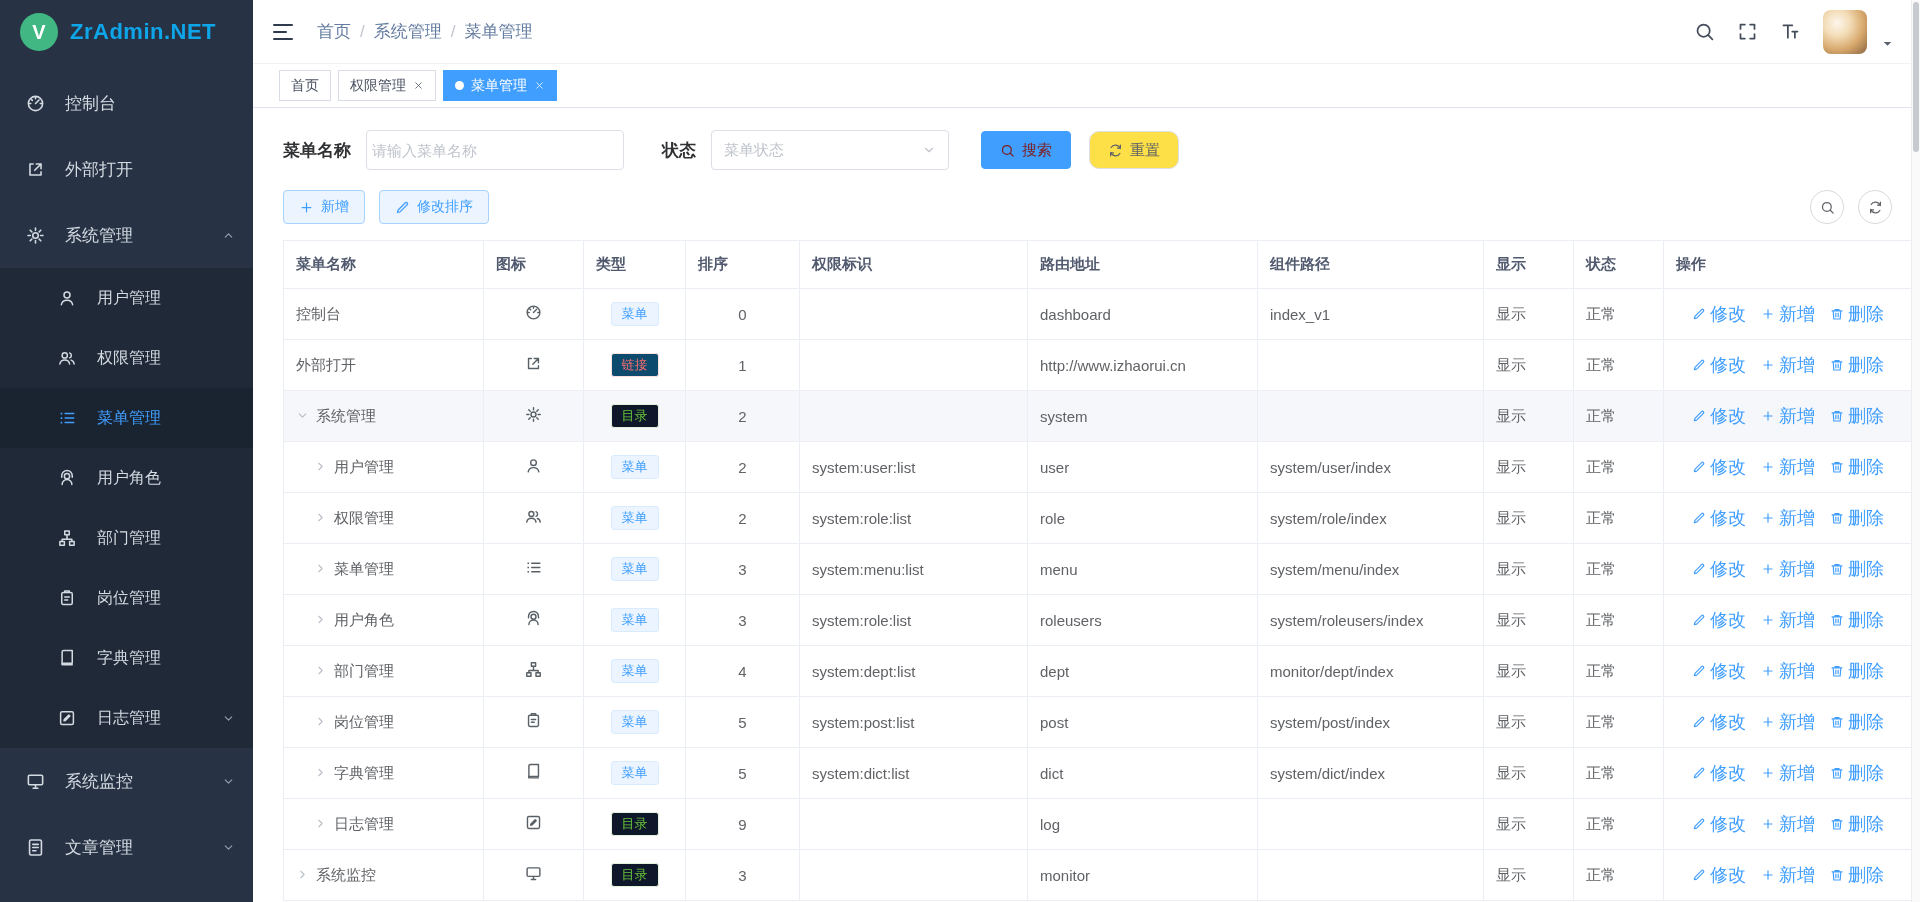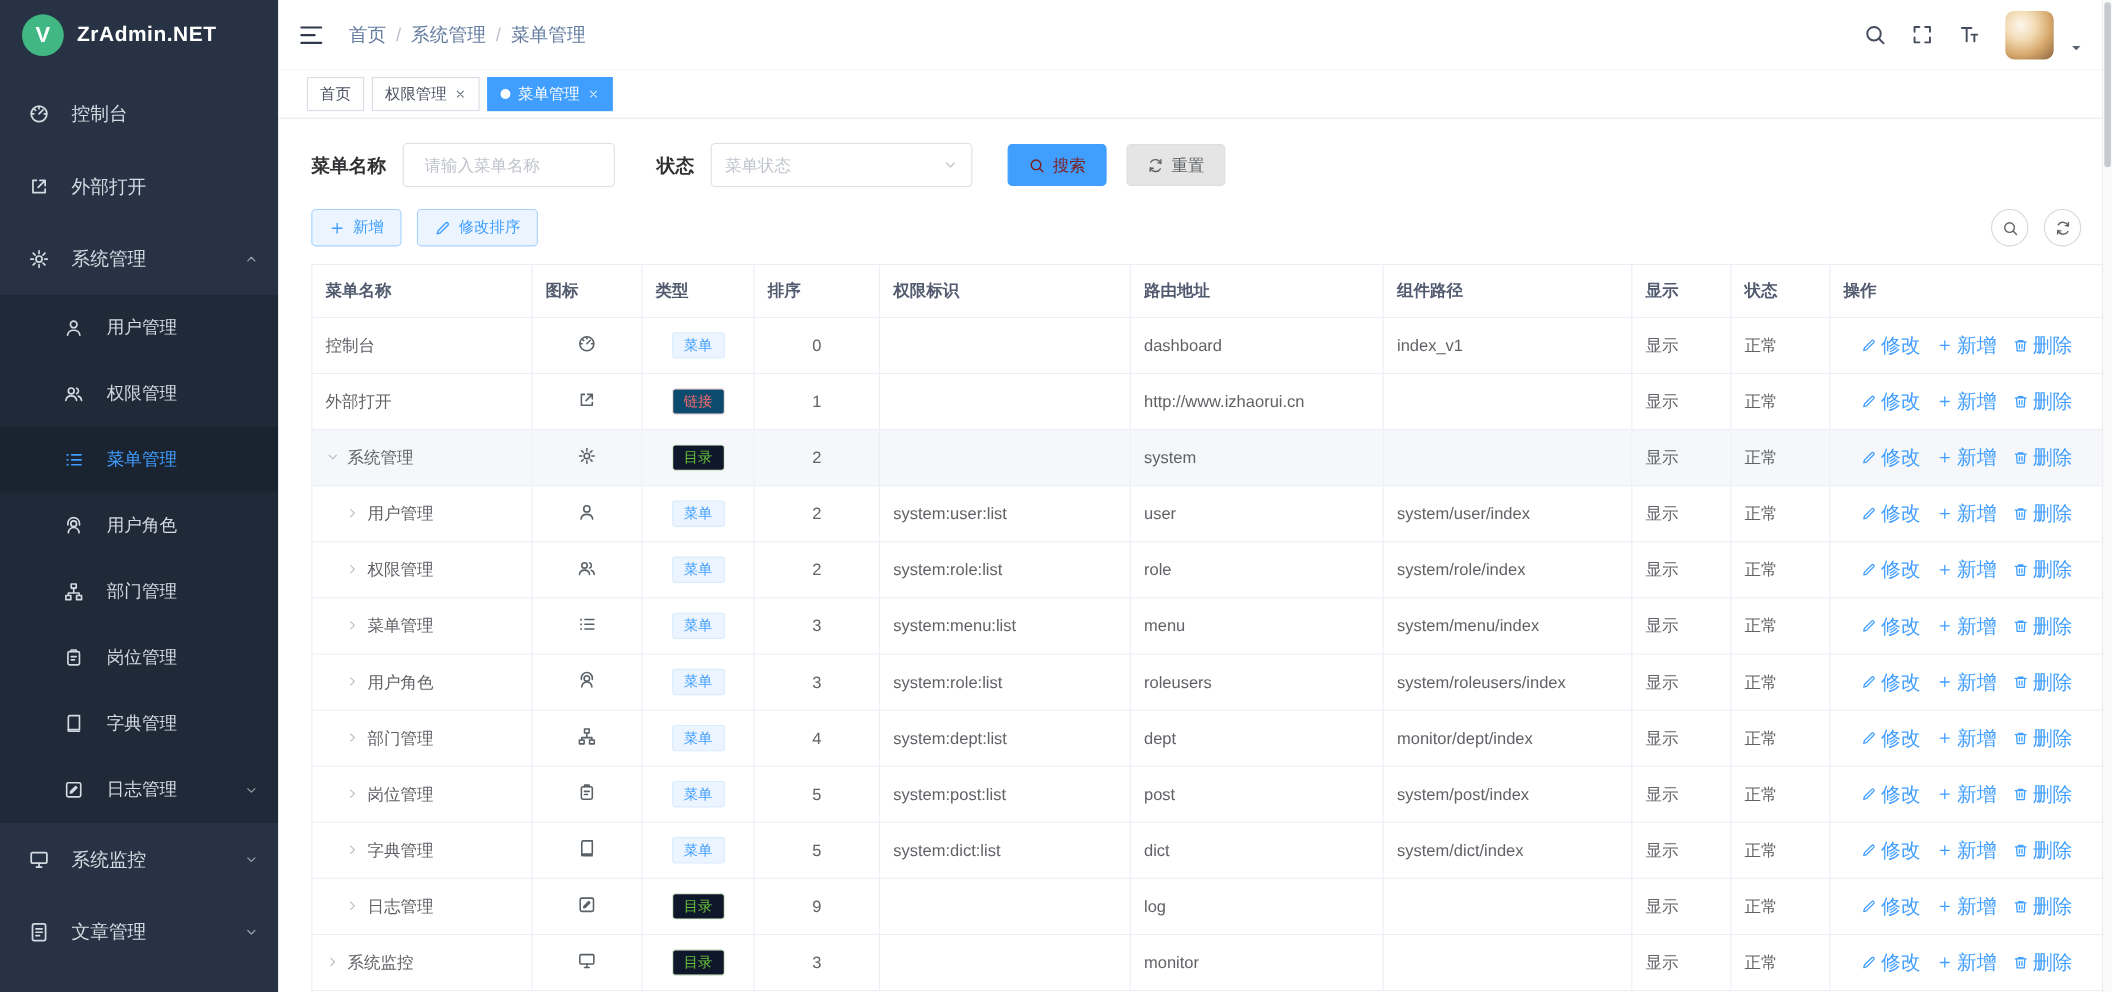--- a/index.html
+++ b/index.html
@@ -5,21 +5,21 @@
   * { box-sizing: border-box; margin: 0; padding: 0; }
   html,body { width:1920px; height:902px; overflow:hidden; }
   body { font-family:"Liberation Sans","DejaVu Sans",sans-serif; background:#fff; color:#303133; }
   .app { position:relative; width:1920px; height:902px; display:flex; background:#fff; }
 
   
   .sidebar { width:253px; height:100%; background:#273344; flex:0 0 253px; overflow:hidden; }
   .logo { height:64px; display:flex; align-items:center; padding-left:20px; gap:12px; }
   .logo-badge { width:38px; height:38px; border-radius:50%; background:#41b883; display:flex; align-items:center; justify-content:center; }
   .logo-letter { color:#fff; font-weight:bold; font-size:20px; }
-  .logo-text { color:#ffffff; font-weight:bold; font-size:19px; letter-spacing:.5px; }
+  .logo-text { color:#0ea5e9; font-weight:bold; font-size:22px; letter-spacing:.5px; }
   .menu { padding-top:6px; }
   .menu-item { height:66px; display:flex; align-items:center; padding:0 18px 0 26px; color:#d4dae2; font-size:17px; cursor:pointer; }
   .menu-item .mi-icon { width:26px; margin-right:13px; display:inline-flex; align-items:center; font-size:19px; }
   .menu-item.sub { height:60px; padding-left:58px; background:#1f2937; font-size:16px; }
   .menu-item.sub .mi-icon { font-size:18px; }
   .menu-item.active { color:#409eff; background:#1a2330; }
   .mi-arrow { margin-left:auto; font-size:13px; color:#97a1ad; display:inline-flex; }
   .mi-label { white-space:nowrap; }
 
   
@@ -41,29 +41,29 @@
   .tab-dot { width:9px; height:9px; border-radius:50%; background:#fff; display:inline-block; }
   .tab.active { background:#409eff; border-color:#409eff; color:#fff; }
   .tab-close { display:inline-flex; font-size:11px; opacity:.85; }
 
   .content { flex:1; padding:22px 10px 0 30px; background:#fff; min-width:0; }
 
   
   .filter-row { display:flex; align-items:center; }
   .f-label { font-weight:bold; font-size:17px; color:#303133; margin-right:15px; white-space:nowrap; }
   .f-label.status { margin-left:38px; }
-  .f-input { width:193px; height:40px; border:1px solid #dcdfe6; border-radius:4px; padding:0 19px; font-size:15px; color:#606266; outline:none; font-family:inherit; }
+  .f-input { width:258px; height:40px; border:1px solid #dcdfe6; border-radius:4px; padding:0 5px; font-size:15px; color:#606266; outline:none; font-family:inherit; }
   .f-input::placeholder { color:#c0c4cc; }
   .f-select { width:238px; height:40px; border:1px solid #dcdfe6; border-radius:4px; padding:0 12px; display:flex; align-items:center; justify-content:space-between; cursor:pointer; margin-right:32px; background:#fff; }
   .sel-ph { color:#c0c4cc; font-size:15px; }
   .sel-caret { color:#c0c4cc; font-size:14px; display:inline-flex; }
   .btn { display:inline-flex; align-items:center; gap:7px; height:38px; padding:0 18px; border-radius:4px; font-size:15px; cursor:pointer; border:1px solid transparent; font-family:inherit; background:#fff; }
   .btn .b-ic { display:inline-flex; font-size:15px; }
   .btn.primary { background:#409eff; border-color:#409eff; color:#7f1d1d; margin-right:18px; }
-  .btn.plainw { background:#e5e5e5; border-color:#dcdfe6; color:#606266; }
+  .btn.plainw { background:#fde047; border-color:#dcdfe6; color:#606266;border-radius:10px; }
   .btn.soft { background:#ecf5ff; border-color:#a6d2ff; color:#409eff; height:34px; padding:0 15px; font-size:14px; }
 
   
   .toolbar-row { margin-top:20px; display:flex; align-items:center; gap:14px; padding-right:18px; }
   .flex-spacer { flex:1; }
   .circle-btn { width:34px; height:34px; border-radius:50%; border:1px solid #d9d9d9; background:#fff; color:#606266; display:flex; align-items:center; justify-content:center; cursor:pointer; }
   .circle-btn span { display:inline-flex; font-size:15px; }
 
   
   table.grid { width:100%; margin-top:16px; border-collapse:collapse; table-layout:fixed; border-top:1px solid #ebeef5; border-left:1px solid #ebeef5; }

